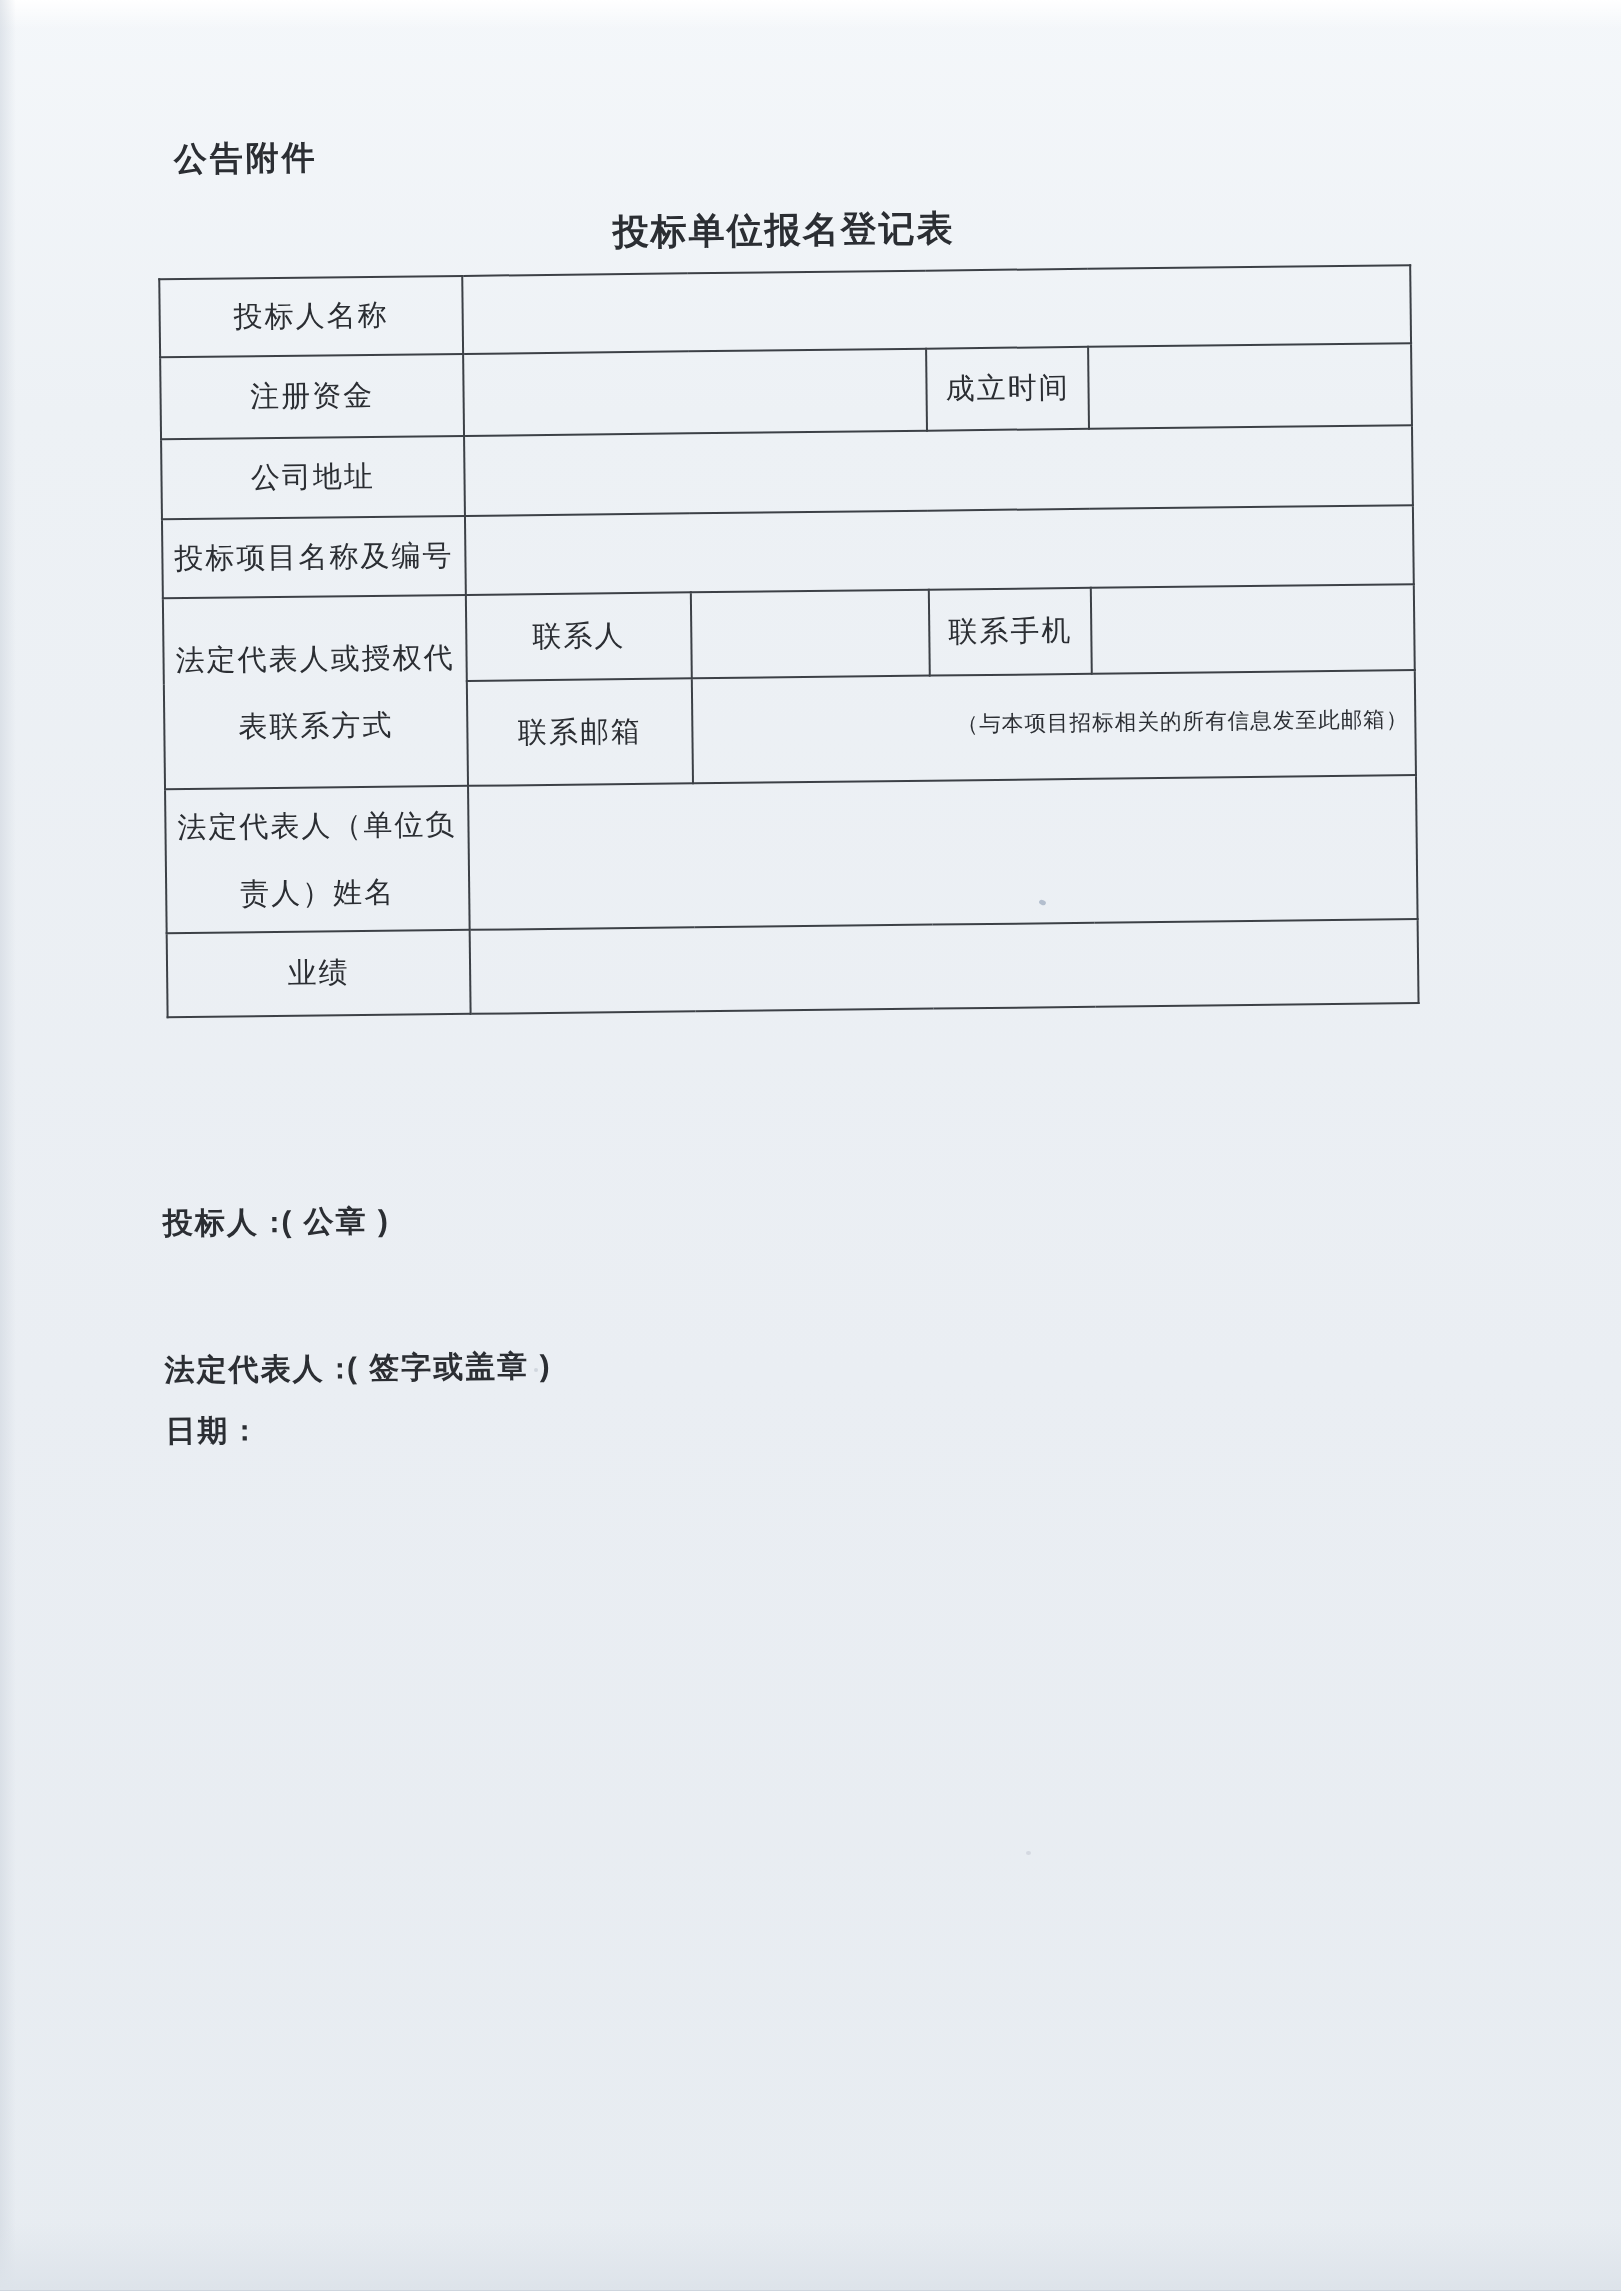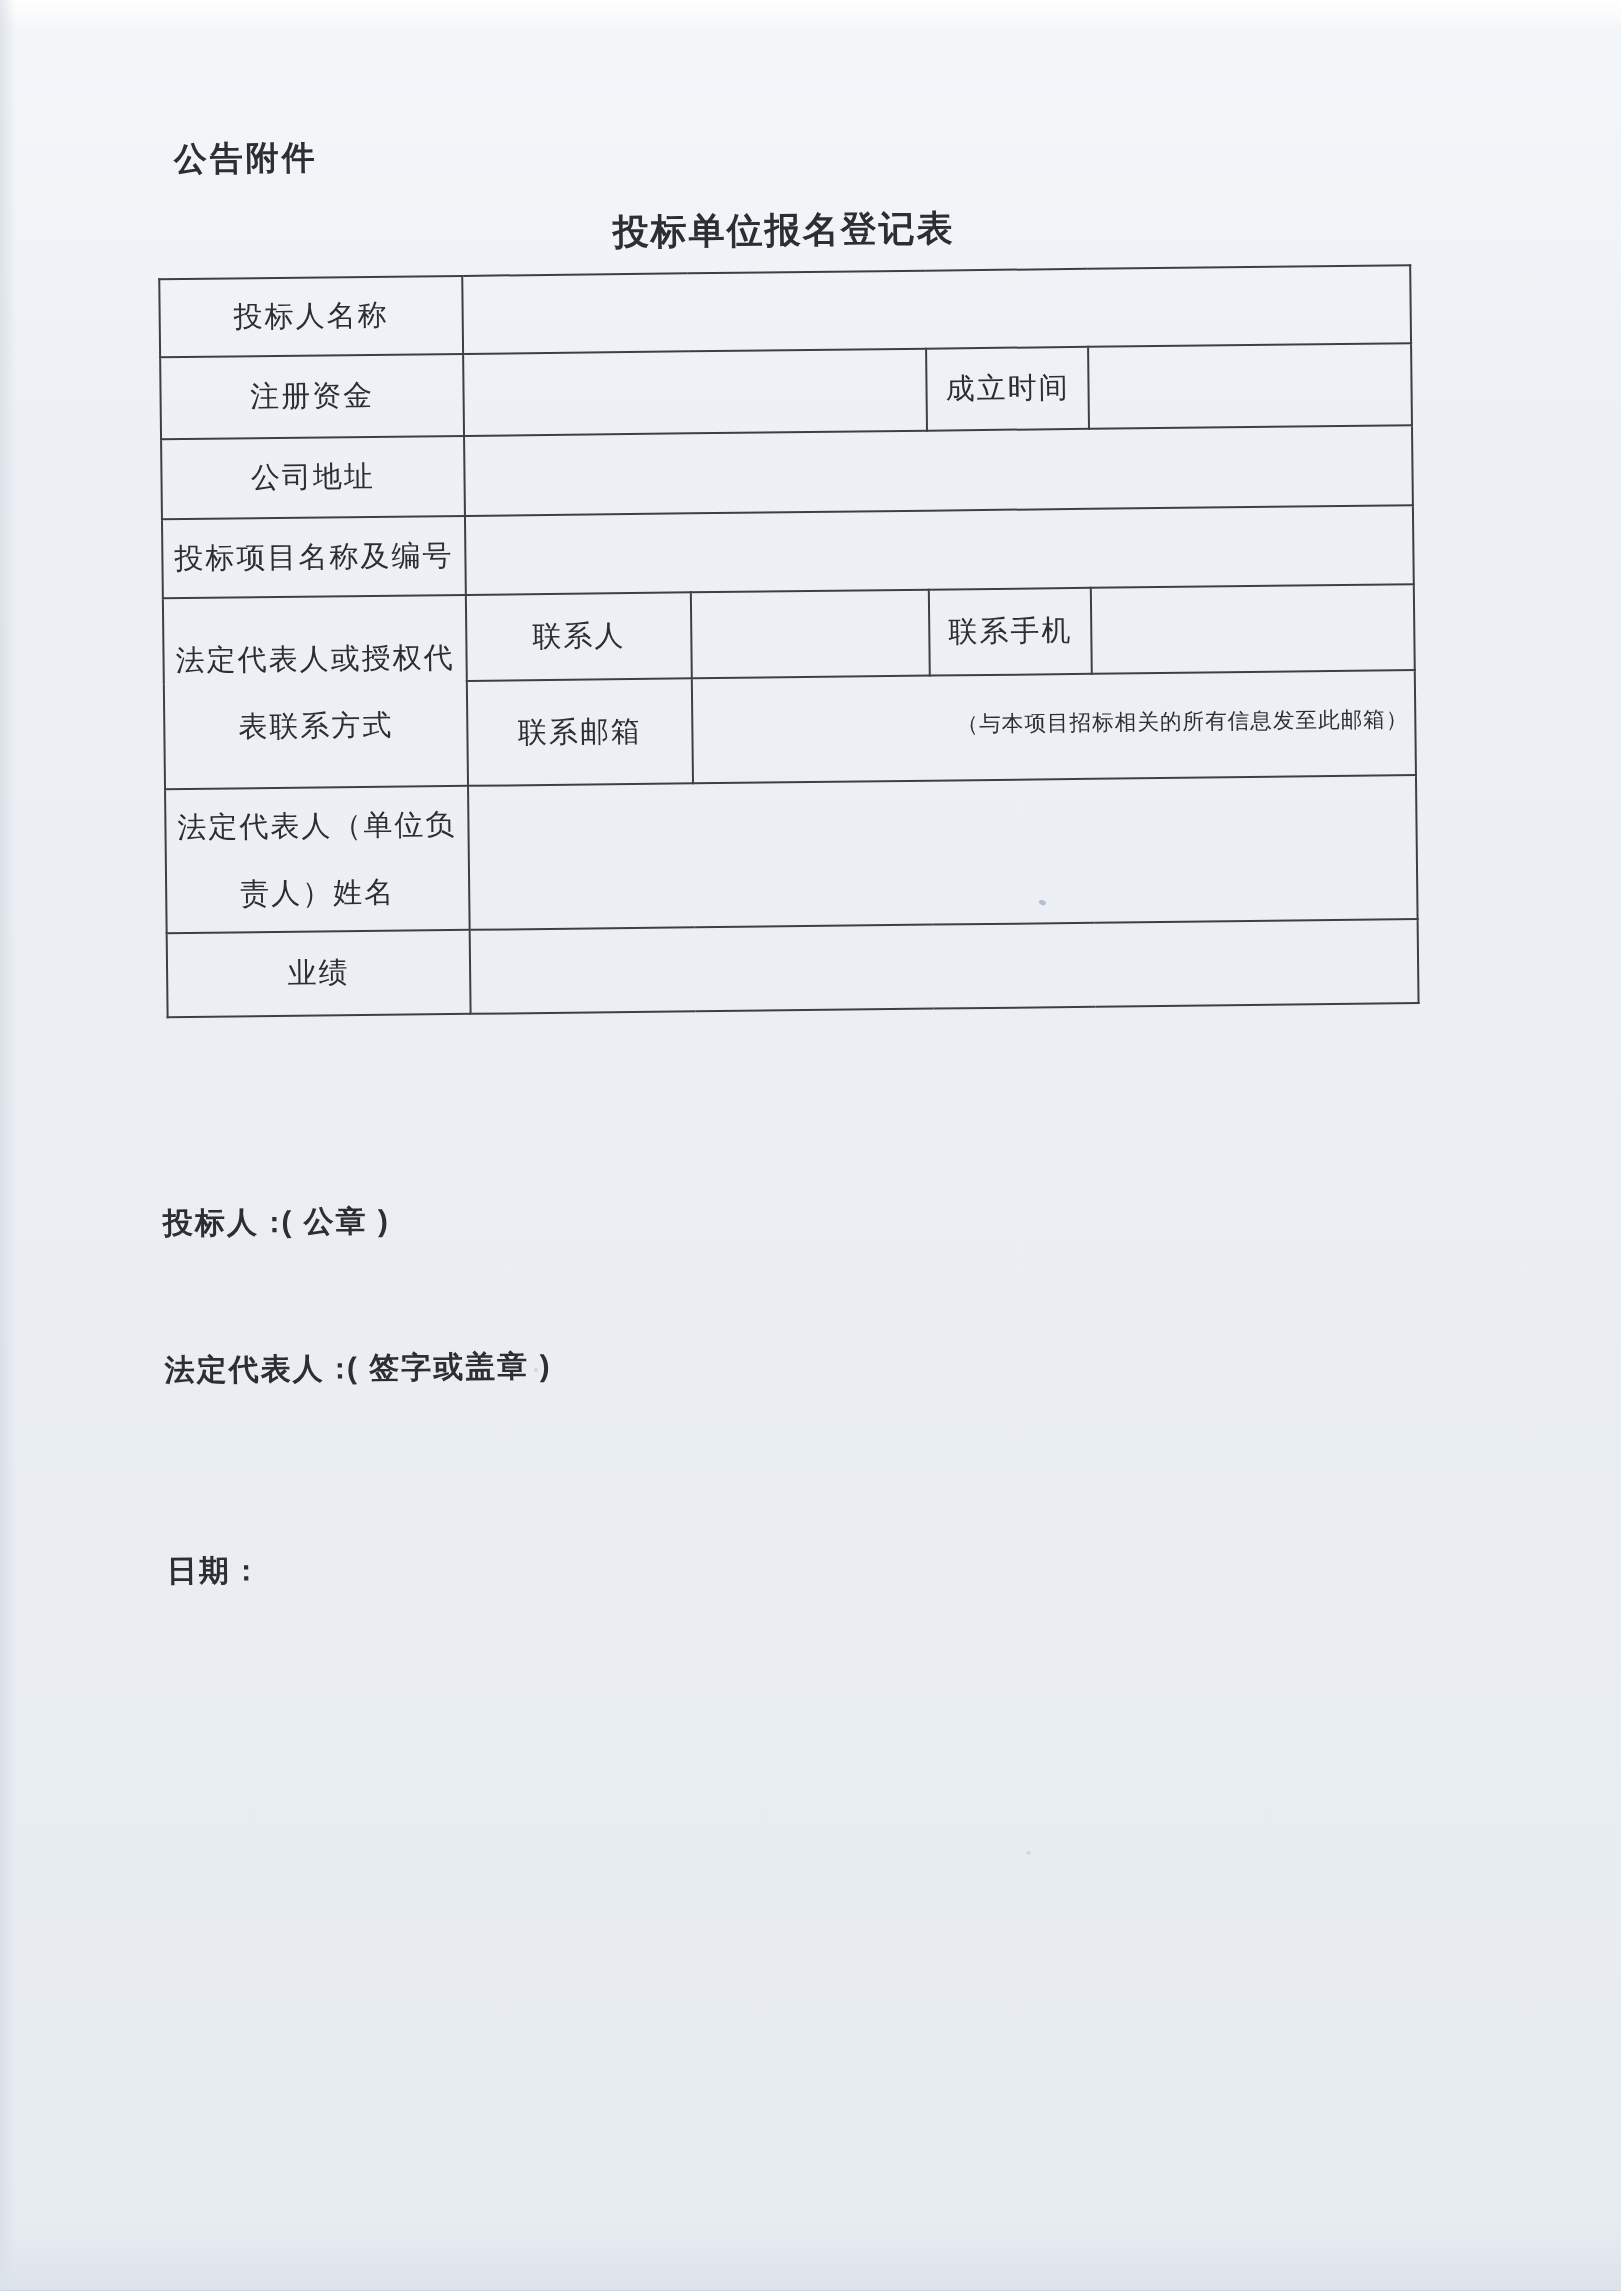--- a/index.html
+++ b/index.html
@@ -86,21 +86,21 @@
     line-height:1.3;
   }
 
   .footline{
     position:absolute;left:159px;
     font-family:var(--sans);font-weight:700;
     font-size:30px;letter-spacing:2px;
   }
   .f1{top:1196px;}
   .f2{top:1343px;}
-  .f3{top:1544px;}
+  .f3{top:1404px;}
 </style>
 </head>
 <body>
 
 <div class="edge-top"></div>
 <div class="edge-left"></div>
 <div class="edge-bottom"></div>
 <div class="speck s1"></div>
 <div class="speck s2"></div>
 <div class="speck s3"></div>

